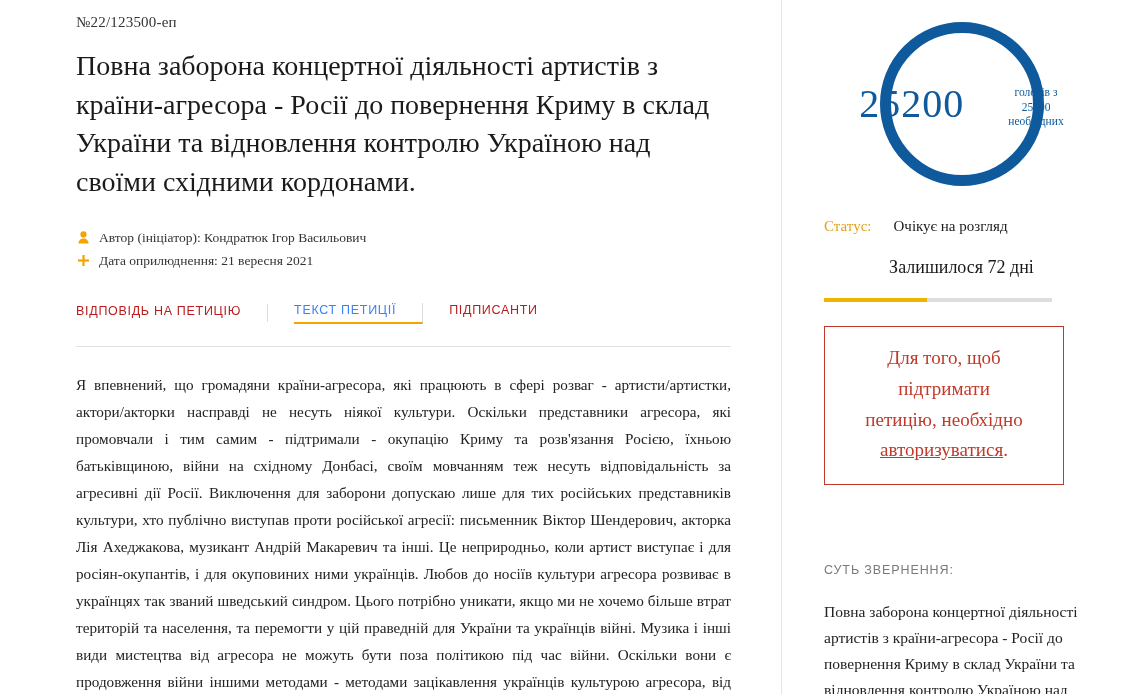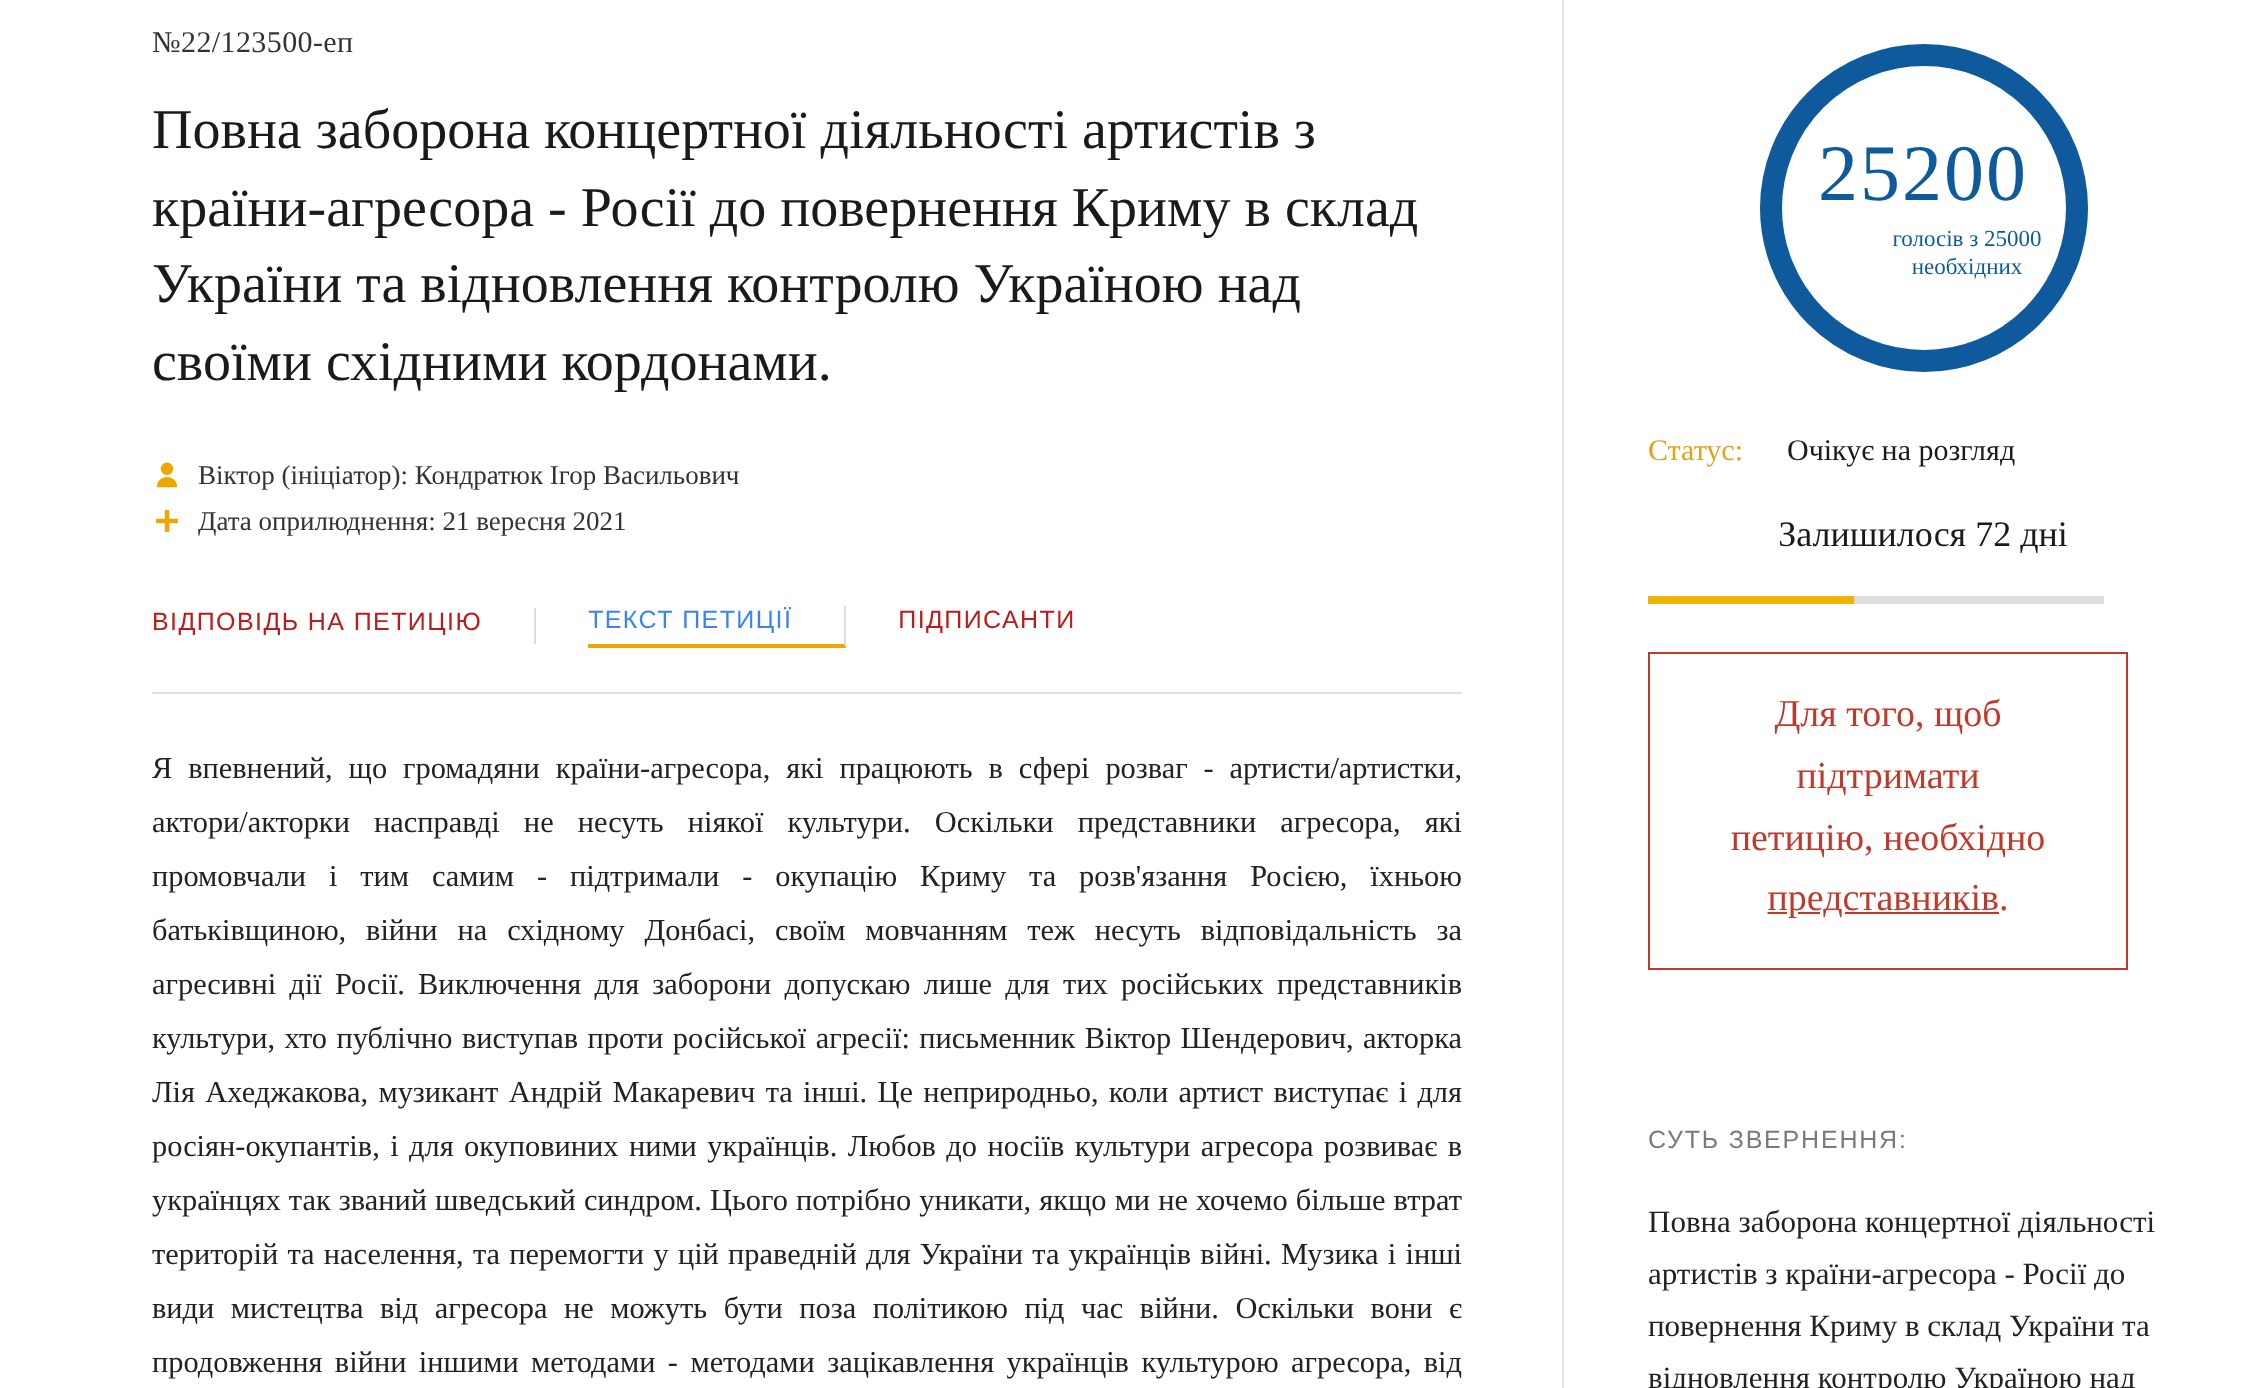--- a/index.html
+++ b/index.html
@@ -117,21 +117,21 @@
     justify-content: center;
     padding-top: 22px;
   }
   .counter {
     width: 164px;
     height: 164px;
     border-radius: 50%;
     border: 11px solid #0e5a9c;
     background: #ffffff;
     display: flex;
-    flex-direction: column;
+    flex-direction: row;
     align-items: center;
     justify-content: center;
   }
   .counter-number {
     font-family: "Liberation Serif", serif;
     font-size: 40px;
     color: #0e5a9c;
     line-height: 1;
     letter-spacing: 1px;
   }
@@ -224,21 +224,21 @@
 
     <h1 class="petition-title">Повна заборона концертної діяльності артистів з країни-агресора - Росії до повернення Криму в склад України та відновлення контролю Україною над своїми східними кордонами.</h1>
 
     <div class="meta-row">
       <span class="meta-icon">
         <svg width="11" height="13" viewBox="0 0 11 13">
           <circle cx="5.5" cy="3.4" r="3.1" fill="#f0a500"></circle>
           <path d="M0.4 12.6c0-3 2.3-5.1 5.1-5.1s5.1 2.1 5.1 5.1z" fill="#f0a500"></path>
         </svg>
       </span>
-      <span>Віктор (ініціатор): Кондратюк Ігор Васильович</span>
+      <span>Автор (ініціатор): Кондратюк Ігор Васильович</span>
     </div>
 
     <div class="meta-row">
       <span class="meta-icon">
         <svg width="11" height="11" viewBox="0 0 11 11">
           <rect x="4.4" y="0" width="2.2" height="11" fill="#f0a500"></rect>
           <rect x="0" y="4.4" width="11" height="2.2" fill="#f0a500"></rect>
         </svg>
       </span>
       <span>Дата оприлюднення: 21 вересня 2021</span>
@@ -272,21 +272,21 @@
     <div class="days-left">Залишилося 72 дні</div>
 
     <div class="progress">
       <div class="progress-fill" id="progress-fill" style="width: 45%;"></div>
     </div>
 
     <div class="notice">
       <div class="notice-text">
         <span>Для того, щоб підтримати</span><br>
         <span>петицію, необхідно</span><br>
-        <span class="notice-link">представників</span><span>.</span>
+        <span class="notice-link">авторизуватися</span><span>.</span>
       </div>
     </div>
 
     <div class="essence-title">СУТЬ ЗВЕРНЕННЯ:</div>
     <div class="essence-text">Повна заборона концертної діяльності артистів з країни-агресора - Росії до повернення Криму в склад України та відновлення контролю Україною над своїми східними кордонами.</div>
   </div>
 
 </div>
 
 </body></html>

